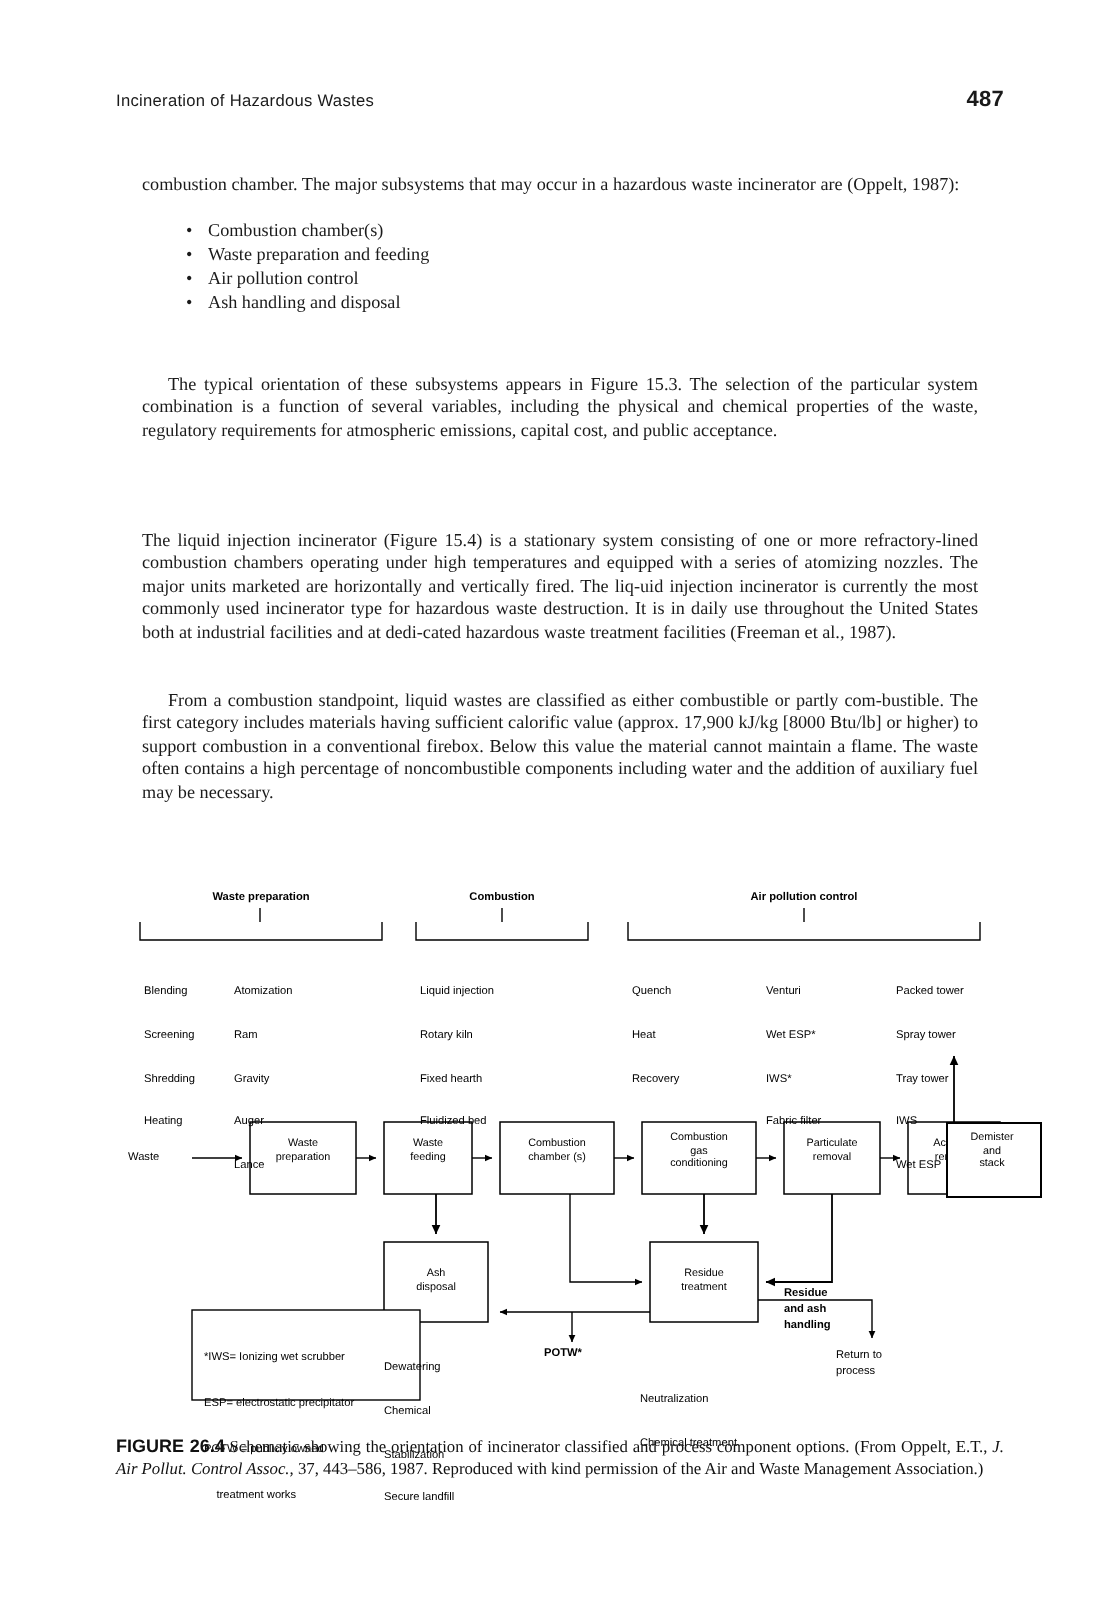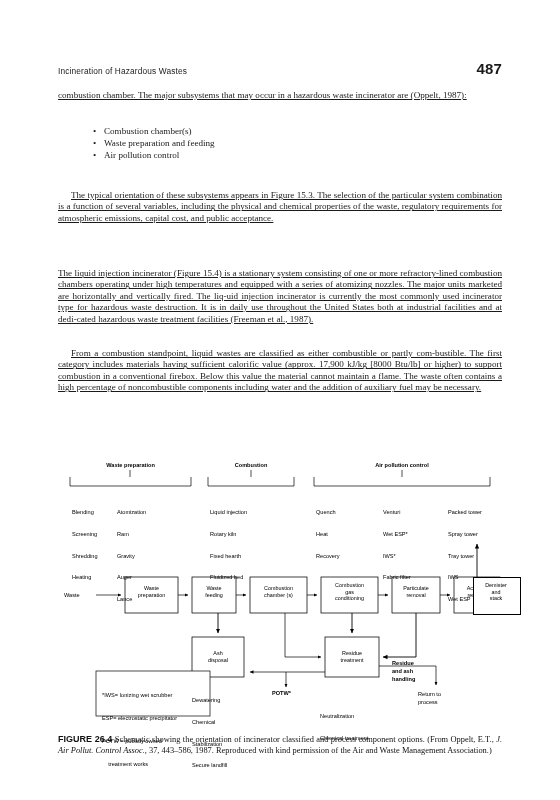--- a/index.html
+++ b/index.html
@@ -10,58 +10,57 @@
   body {
     width: 560px;
     height: 800px;
     position: relative;
     font-family: "Liberation Serif", serif;
     color: #1a1a1a;
     overflow: hidden;
   }
   .page {
     position: absolute;
-    left: 0; top: 16px;
+    left: 0; top: 0;
     width: 560px;
     height: 772px;
   }
 
   
   .runhead {
     position: absolute;
     left: 58px;
     top: 44px;
     width: 444px;
     display: flex;
     justify-content: space-between;
     align-items: baseline;
     font-family: "Liberation Sans", sans-serif;
     font-size: 8.3px;
     letter-spacing: 0.15px;
     color: #1a1a1a;
   }
   .runhead .folio {
     font-weight: bold;
-    font-size: 15px;
+    font-size: 11px;
   }
 
   
   .col {
     position: absolute;
     left: 58px;
     width: 444px;
   }
   p.body {
-    margin: 0;
+    margin: 13px;
     font-size: 9.1px;
     line-height: 11.45px;
     text-align: justify;
     text-justify: inter-word;
     hyphens: manual;
-    text-decoration: underline;
   }
   p.indent { text-indent: 13px; }
 
   ul.bullets {
     margin: 0;
     padding: 0 0 0 46px;
     list-style: none;
   }
   ul.bullets li {
     font-size: 9.1px;
@@ -148,20 +147,21 @@
 
   <div class="col" style="top:74px;">
     <p class="body">combustion chamber. The major subsystems that may occur in a hazardous waste incinerator are (Oppelt, 1987):</p>
   </div>
 
   <div class="col" style="top:110px;">
     <ul class="bullets">
       <li>Combustion chamber(s)</li>
       <li>Waste preparation and feeding</li>
       <li>Air pollution control</li>
+      <li>Ash handling and disposal</li>
     </ul>
   </div>
 
   <div class="col" style="top:174px;">
     <p class="body indent">The typical orientation of these subsystems appears in Figure 15.3. The selection of the particular system combination is a function of several variables, including the physical and chemical properties of the waste, regulatory requirements for atmospheric emissions, capital cost, and public acceptance.</p>
   </div>
 
 
   <div class="col" style="top:252px;">
     <p class="body">The liquid injection incinerator (Figure 15.4) is a stationary system consisting of one or more refractory-lined combustion chambers operating under high temperatures and equipped with a series of atomizing nozzles. The major units marketed are horizontally and vertically fired. The liq-uid injection incinerator is currently the most commonly used incinerator type for hazardous waste destruction. It is in daily use throughout the United States both at industrial facilities and at dedi-cated hazardous waste treatment facilities (Freeman et al., 1987).</p>

